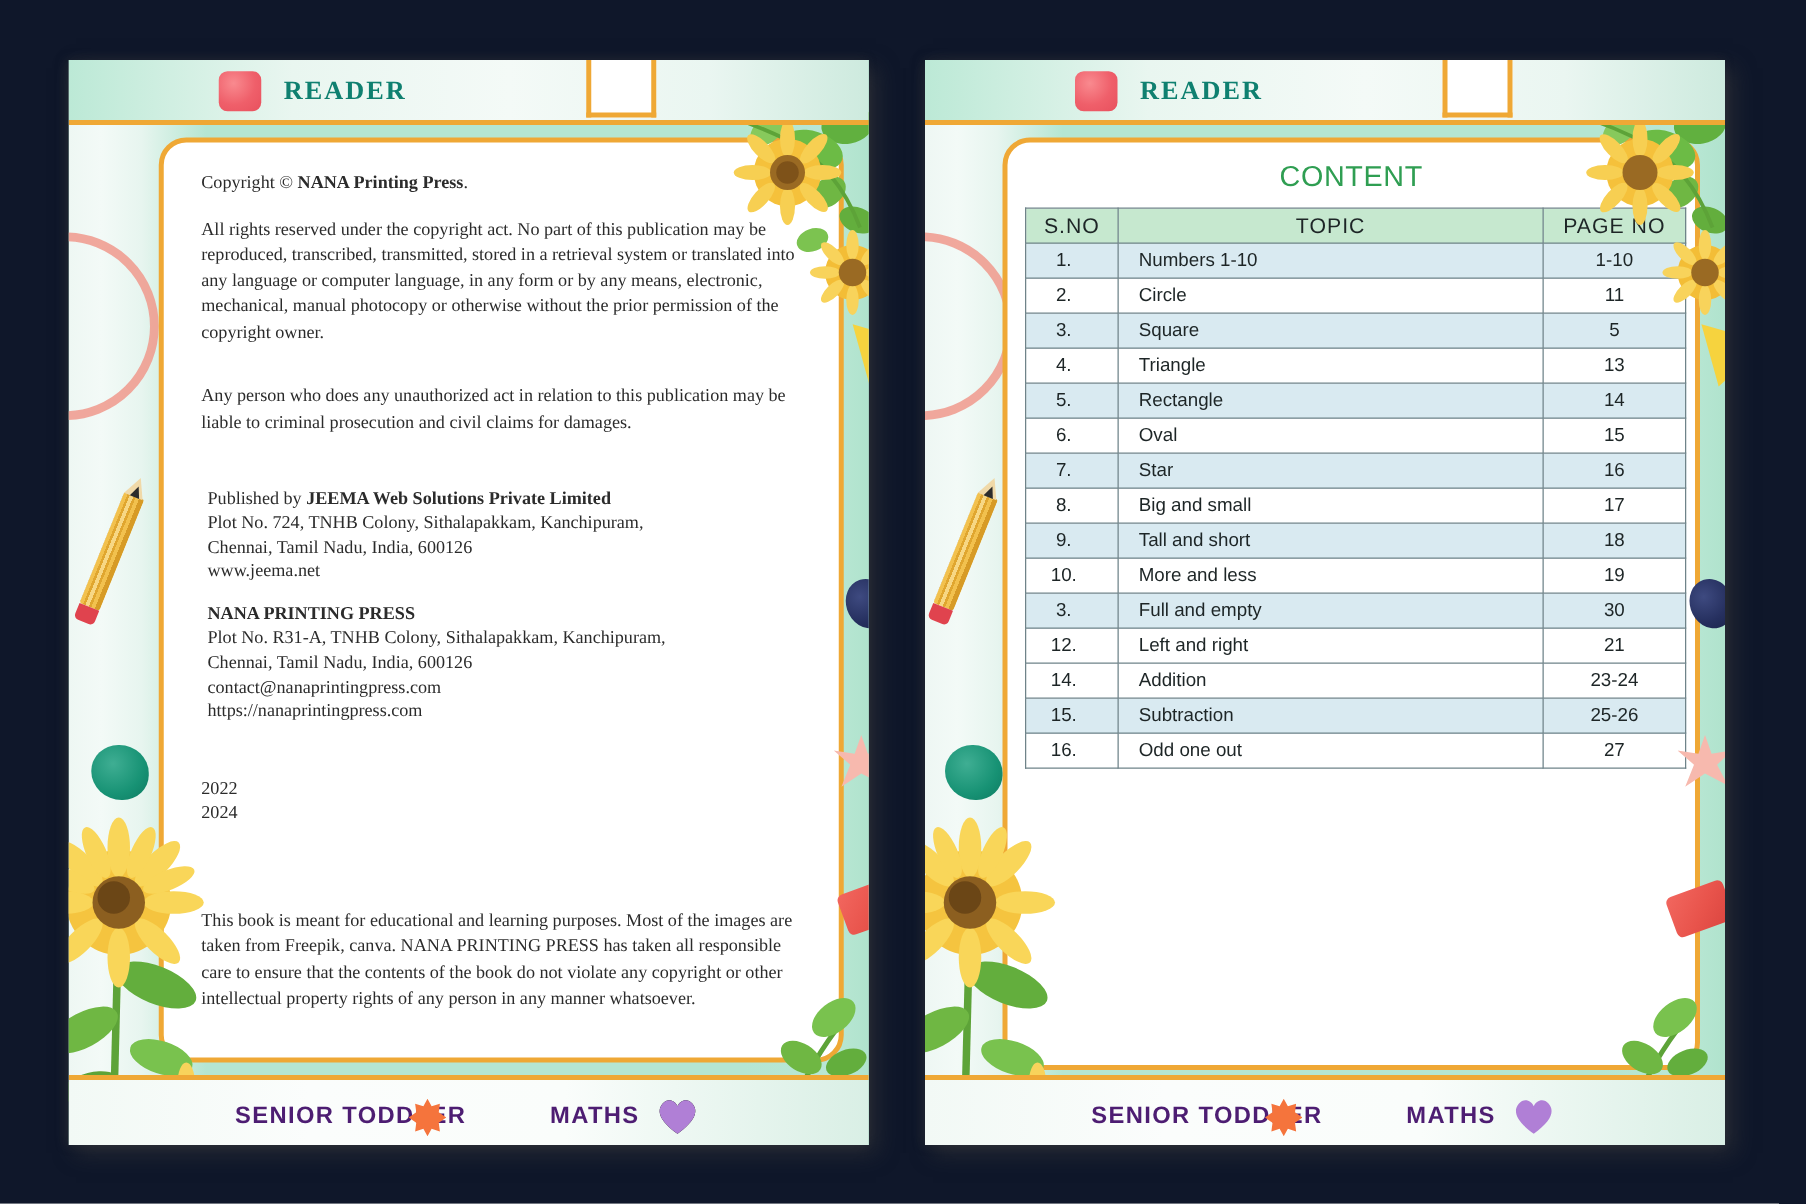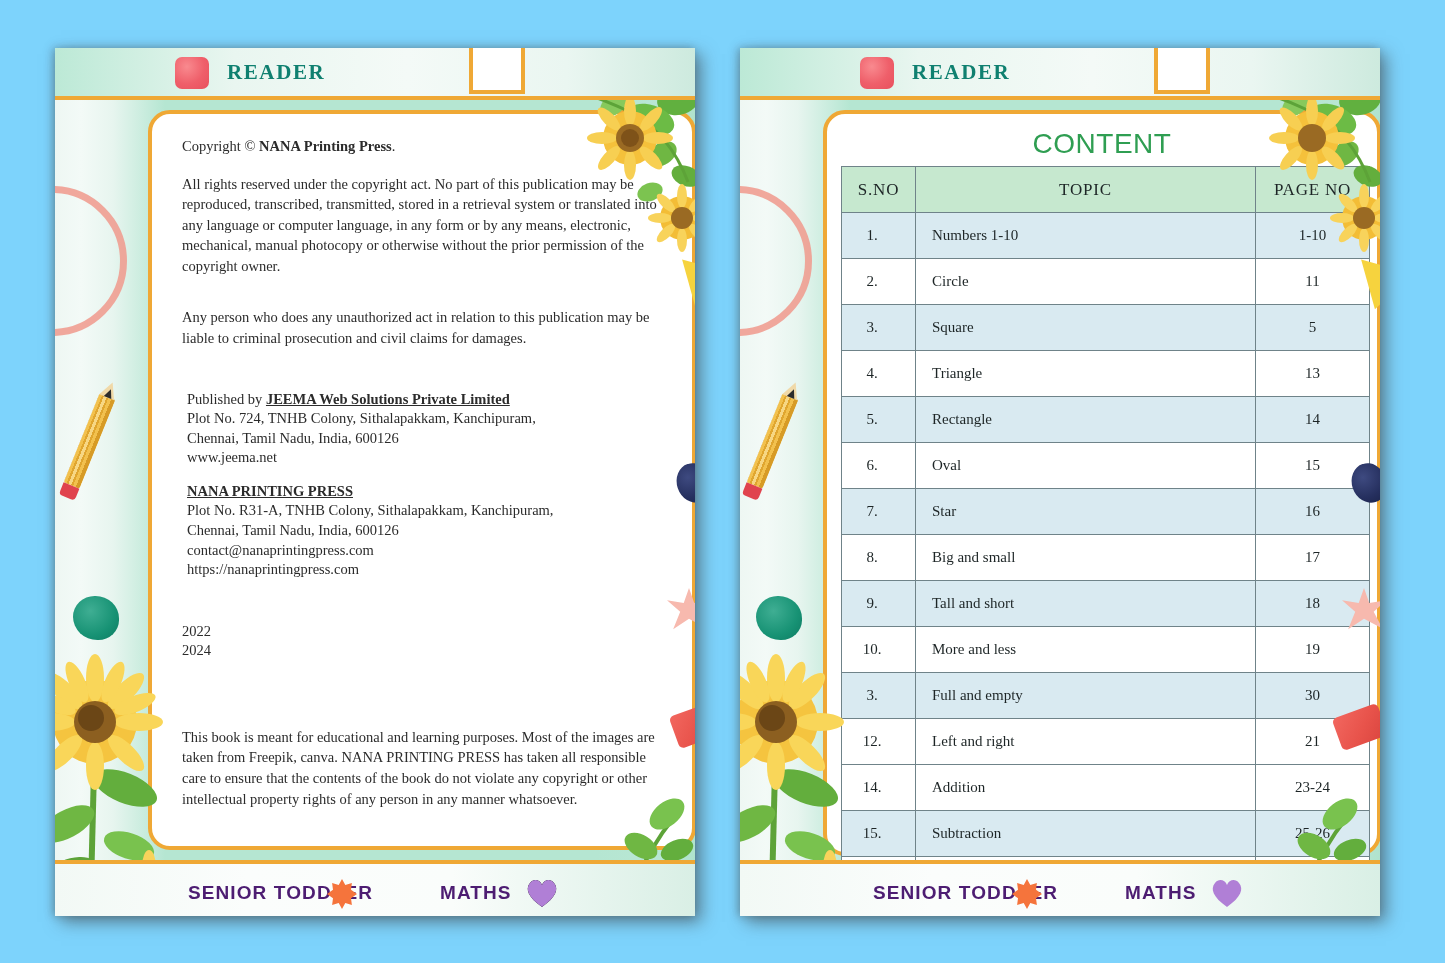--- a/index.html
+++ b/index.html
@@ -8,21 +8,21 @@
     width: 1445px; height: 963px;
     background: #ffffff;
     font-family: "Liberation Sans", sans-serif;
     overflow: hidden;
   }
 
   .spread {
     position: relative;
     width: 1445px;
     height: 963px;
-    background: #7dd3fc;
+    background: #0f172a;
   }
 
   
   .page {
     position: absolute;
     top: 48px;
     width: 640px;
     height: 868px;
     background: #b5e6d2;
     box-shadow: 6px 6px 16px rgba(60,60,60,0.55),
@@ -108,65 +108,63 @@
 
   
   .card {
     position: absolute;
     left: 72px; top: 62px;
     width: 548px; height: 740px;
     background: #ffffff;
     border: 4px solid #efa835;
     border-radius: 22px;
     z-index: 4;
-    margin-left: 21px;
   }
   .page.right .card {
     left: 62px; top: 62px;
     width: 558px; height: 746px;
   }
 
   
   .copy-wrap {
     position: absolute;
     left: 30px; right: 26px; top: 22px;
     font-family: "Liberation Serif", serif;
     color: #2b2b2b;
   }
   .p-block { font-size: 14.5px; line-height: 1.42; margin-bottom: 17px; }
   .p-block.tight { margin-bottom: 0; }
   .p-block b { font-weight: bold; }
   .gap-lg { height: 24px; }
   .gap-md { height: 14px; }
   .addr { font-size: 14.5px; line-height: 1.35; padding-left: 5px; }
-  .addr .strong { font-weight: bold; text-decoration: underline; }
+  .addr .strong { font-weight: bold; }
   .ed { font-size: 14.5px; line-height: 1.35; }
 
   
   .content-title {
     position: absolute;
     left: 0; right: 0; top: 14px;
     text-align: center;
-    font-size: 28px;
+    font-size: 23px;
     letter-spacing: 0.5px;
     color: #2f9e52;
   }
   .toc {
     position: absolute;
     left: 14px; top: 52px;
     width: 528px;
     border-collapse: collapse;
     table-layout: fixed;
   }
   .toc th, .toc td {
     border: 1.6px solid #6f8389;
-    height: 46px;
+    height: 28px;
     font-size: 15px;
     color: #1d2526;
-    font-family: Liberation Serif, serif;
   }
   .toc th {
     background: #c6e8cf;
     font-weight: normal;
     font-size: 17px;
     letter-spacing: 0.8px;
     text-align: center;
   }
   .col-sno   { width: 74px; }
   .col-topic { width: 340px; }

